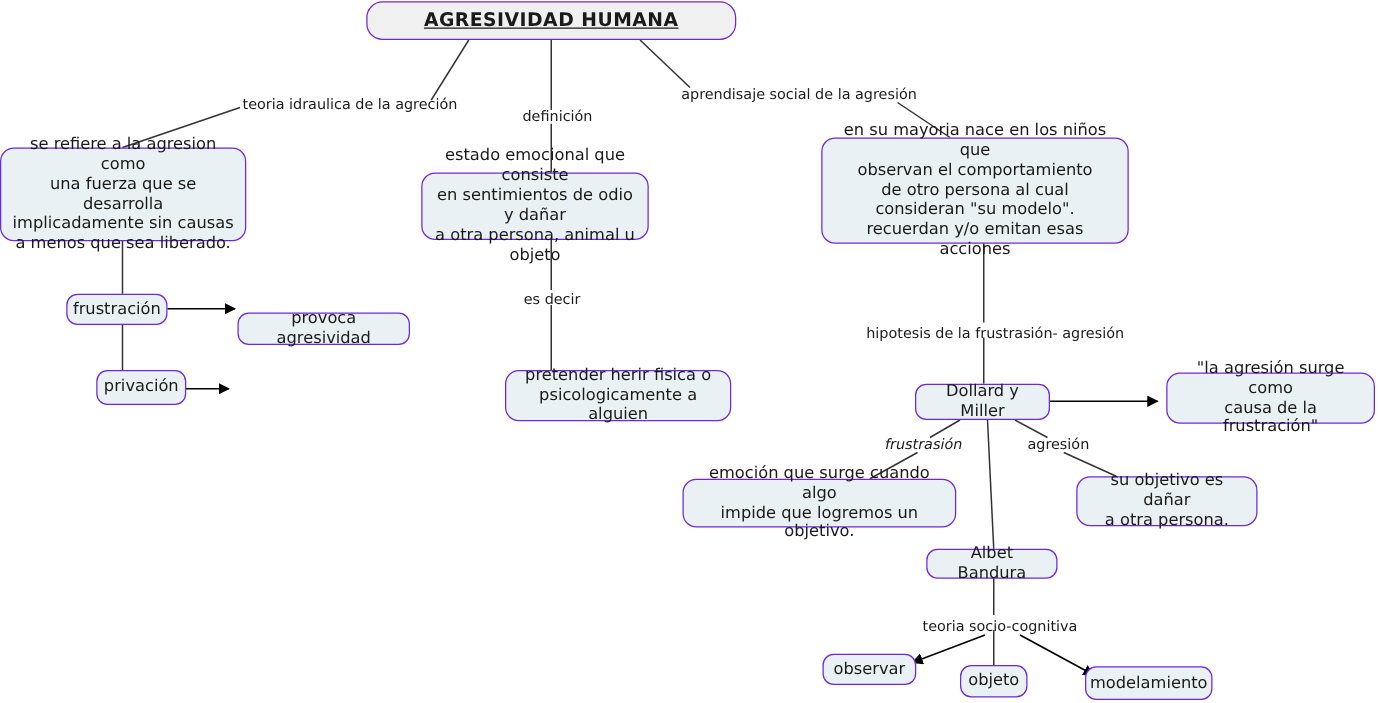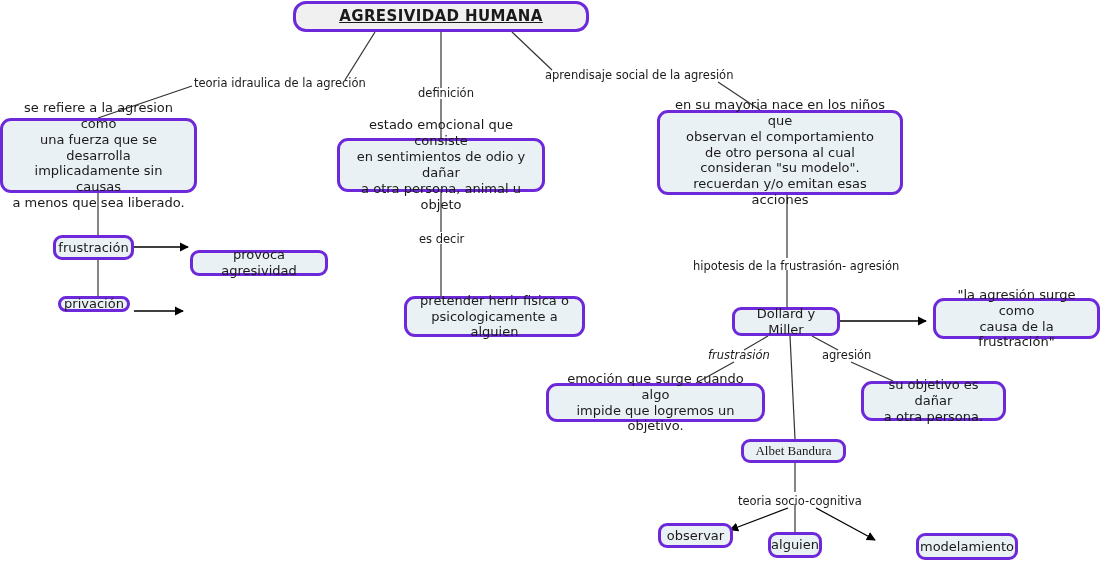--- a/index.html
+++ b/index.html
@@ -18,21 +18,21 @@
   svg.links {
     position: absolute;
     left: 0; top: 0;
     width: 1102px;
     height: 562px;
     pointer-events: none;
   }
   .node {
     position: absolute;
     box-sizing: border-box;
-    border: 3px solid #6d28d9;
+    border: 1px solid #6d28d9;
     border-radius: 11px;
     background: #eaf1f5;
     color: #1a1a1a;
     display: flex;
     align-items: center;
     justify-content: center;
     text-align: center;
     line-height: 1.22;
     font-size: 13px;
     white-space: pre-line;
@@ -111,33 +111,33 @@
 
   <div class="linklabel" style="left:194px; top:76px;">teoria idraulica de la agreción</div>
   <div class="linklabel" style="left:418px; top:86px;">definición</div>
   <div class="linklabel" style="left:545px; top:68px;">aprendisaje social de la agresión</div>
 
   <div class="node" style="left:0px; top:118px; width:197px; height:75px;">se refiere a la agresion como
 una fuerza que se desarrolla
 implicadamente sin causas
 a menos que sea liberado.</div>
 
-  <div class="node" style="left:337px; top:138px; width:208px; height:54px;">estado emocional que consiste
+  <div class="node" style="left:337px; top:138px; width:182px; height:54px;">estado emocional que consiste
 en sentimientos de odio y dañar
 a otra persona, animal u objeto</div>
 
   <div class="node" style="left:657px; top:110px; width:246px; height:85px;">en su mayoria nace en los niños que
 observan el comportamiento
 de otro persona al cual
 consideran "su modelo".
 recuerdan y/o emitan esas acciones</div>
 
   <div class="node small" style="left:53px; top:235px; width:81px; height:25px;">frustración</div>
 
-  <div class="node small" style="left:58px; top:296px; width:72px; height:16px;">privación</div>
+  <div class="node small" style="left:77px; top:296px; width:72px; height:28px;">privación</div>
 
   <div class="node small" style="left:190px; top:234px; width:138px; height:26px;margin-top:16px;">provoca agresividad</div>
 
 
   <div class="linklabel" style="left:419px; top:232px;">es decir</div>
 
   <div class="node" style="left:356px; top:296px; width:181px; height:41px;margin-left:48px;">pretender herir fisica o
 psicologicamente a alguien</div>
 
   <div class="linklabel" style="left:693px; top:259px;">hipotesis de la frustrasión- agresión</div>
@@ -149,23 +149,23 @@
 
   <div class="linklabel" style="left:708px; top:348px;font-style:italic;">frustrasión</div>
   <div class="linklabel" style="left:822px; top:348px;">agresión</div>
 
   <div class="node" style="left:546px; top:383px; width:219px; height:39px;">emoción que surge cuando algo
 impide que logremos un objetivo.</div>
 
   <div class="node" style="left:861px; top:381px; width:145px; height:40px;">su objetivo es dañar
 a otra persona.</div>
 
-  <div class="node small" style="left:741px; top:439px; width:105px; height:24px;font-family:Liberation Serif, serif;">Albet Bandura</div>
+  <div class="node small" style="left:741px; top:439px; width:105px; height:24px;">Albet Bandura</div>
 
   <div class="linklabel" style="left:738px; top:494px;">teoria socio-cognitiva</div>
 
   <div class="node small" style="left:658px; top:523px; width:75px; height:25px;">observar</div>
 
-  <div class="node small" style="left:768px; top:532px; width:54px; height:26px;">alguien</div>
+  <div class="node small" style="left:768px; top:532px; width:54px; height:26px;">objeto</div>
 
-  <div class="node small" style="left:868px; top:533px; width:102px; height:27px;margin-left:48px;">modelamiento</div>
+  <div class="node small" style="left:868px; top:533px; width:102px; height:27px;">modelamiento</div>
 
 </div>
 
 </body></html>

